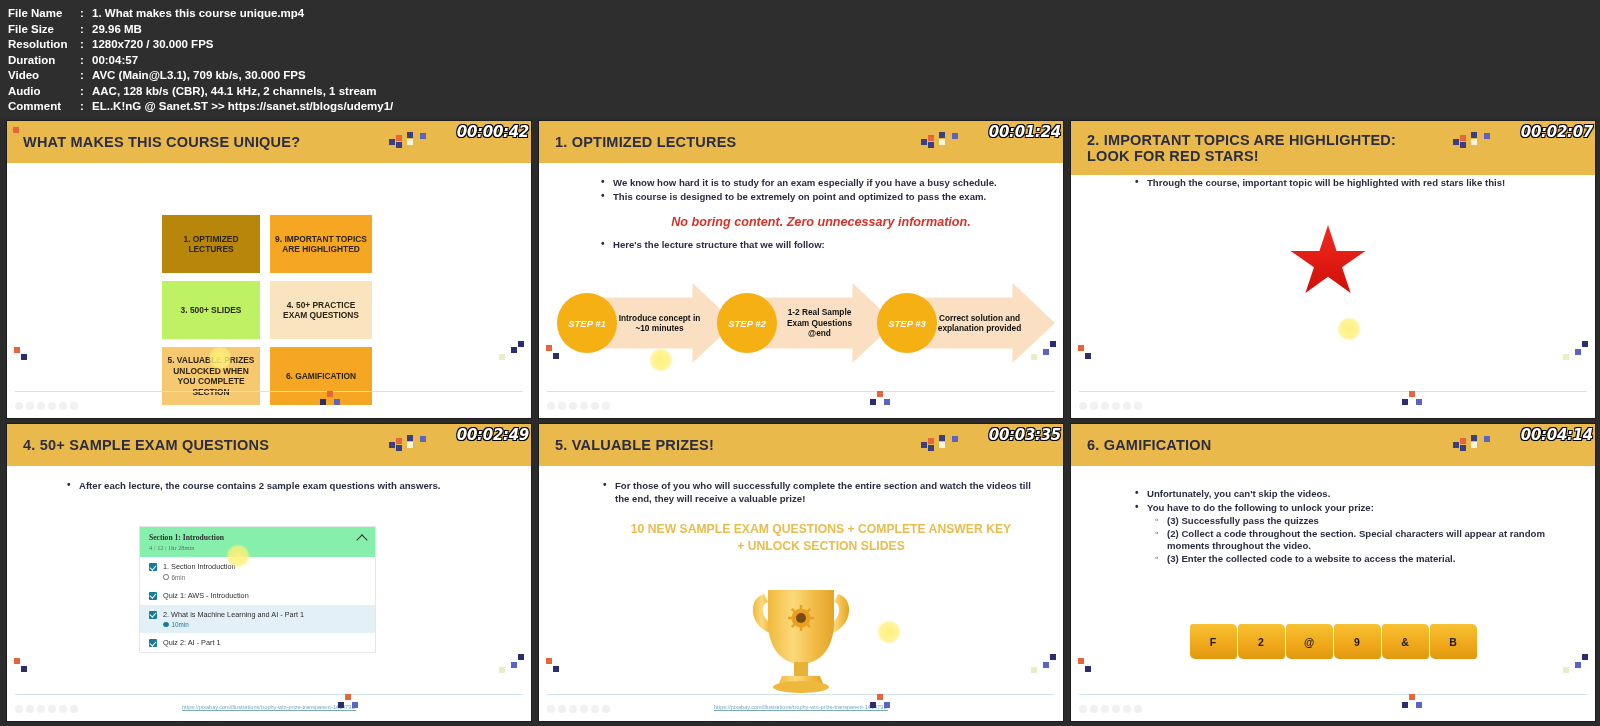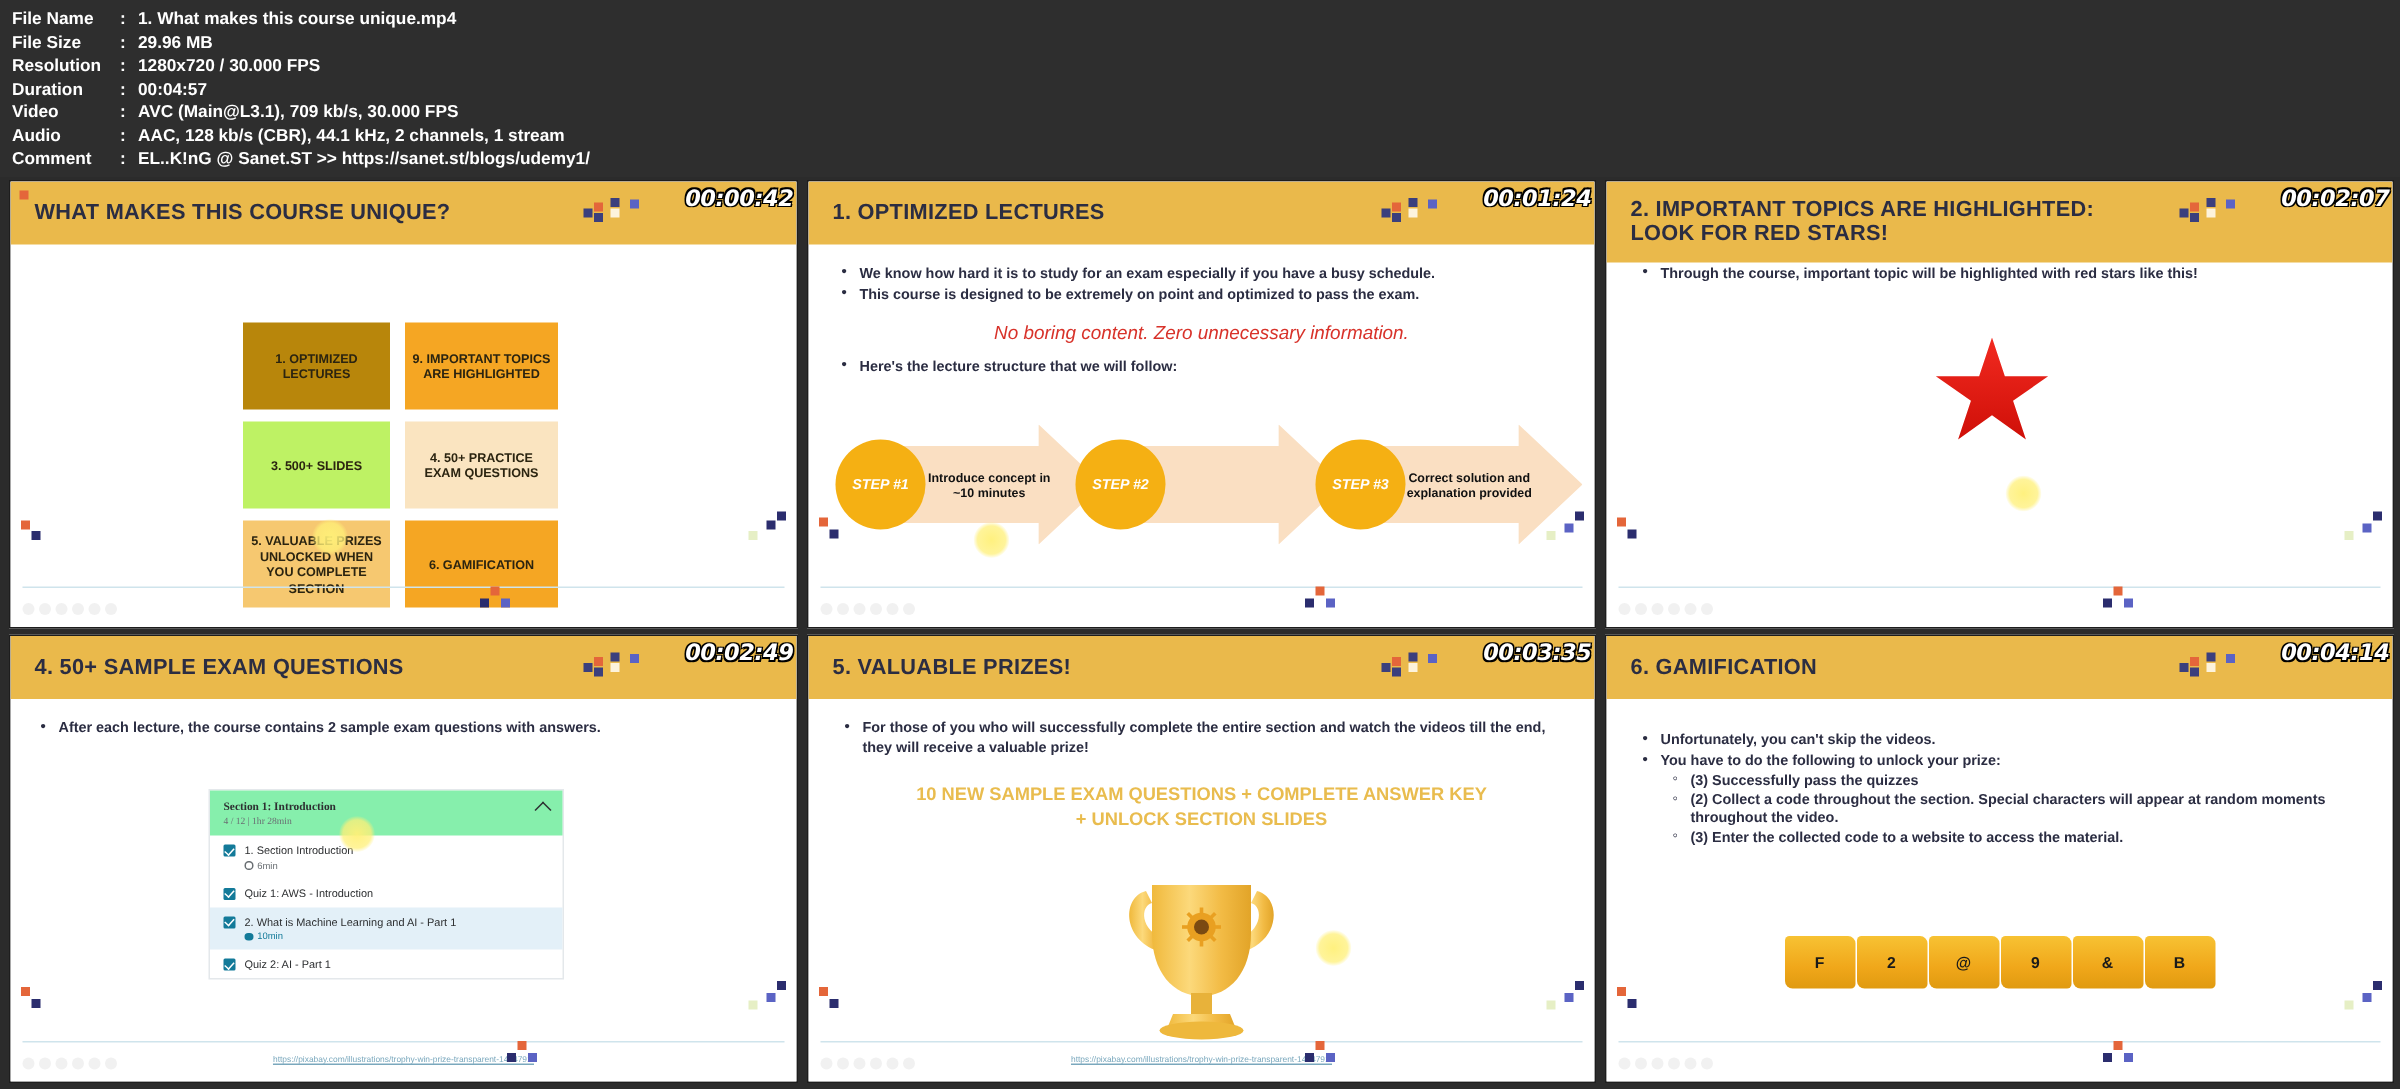--- a/index.html
+++ b/index.html
@@ -69,21 +69,21 @@
     position: absolute; right: 2px; top: 2px;
     font-family: "DejaVu Sans", sans-serif;
     font-weight: bold; font-style: italic;
     font-size: 15px;
     color: #ffffff;
     text-shadow: 1px 1px 0 #000, -1px -1px 0 #000, 1px -1px 0 #000, -1px 1px 0 #000;
     letter-spacing: -.3px;
     white-space: nowrap;
   }
 
-  .slide-body { position: absolute; left:0; right:0; top:42px; bottom:0; }
+  .slide-body { position: absolute; left:0; right:0; top:42px; bottom:0;padding-left:40px; }
 
   
   ul.bul { list-style: none; margin: 14px 0 0 22px; }
   ul.bul li {
     position: relative;
     color: #2b2d42;
     font-size: 9.6px;
     line-height: 12.5px;
     font-weight: 600;
     padding-left: 12px;
@@ -95,21 +95,21 @@
   ul.sub { list-style: none; margin: 1px 0 0 18px; }
   ul.sub li {
     position: relative; color: #2b2d42; font-size: 9.6px; line-height: 12.5px;
     font-weight: 600; padding-left: 12px;
   }
   ul.sub li::before {
     content: "\25E6"; position: absolute; left: 0; top: -1px; font-size: 10px;
   }
 
   .redline {
-    text-align: center; color: #d8322a; font-style: italic; font-weight: normal;
+    text-align: center; color: #d8322a; font-style: italic; font-weight: bold;
     font-size: 12.6px; margin-top: 12px;
   }
 
   
   .boxgrid {
     position: absolute; left: 155px; top: 52px;
     display: grid; grid-template-columns: 98px 102px; gap: 8px 10px;
   }
   .bx {
     height: 58px; display: flex; align-items: center; justify-content: center;
@@ -340,20 +340,21 @@
 
         <div class="proc">
           <div class="arrowwrap" style="left:8px;">
             <div class="arrowshape"></div>
             <div class="circ">STEP #1</div>
             <div class="arrowtxt">Introduce concept in ~10 minutes</div>
           </div>
           <div class="arrowwrap" style="left:168px;">
             <div class="arrowshape"></div>
             <div class="circ">STEP #2</div>
+            <div class="arrowtxt">1-2 Real Sample Exam Questions @end</div>
           </div>
           <div class="arrowwrap" style="left:328px;">
             <div class="arrowshape"></div>
             <div class="circ">STEP #3</div>
             <div class="arrowtxt">Correct solution and explanation provided</div>
           </div>
         </div>
 
         <div class="glow" style="left:110px;top:185px;"></div>
         <span class="decor" style="left:7px;top:182px;background:#e4663a;"></span>

